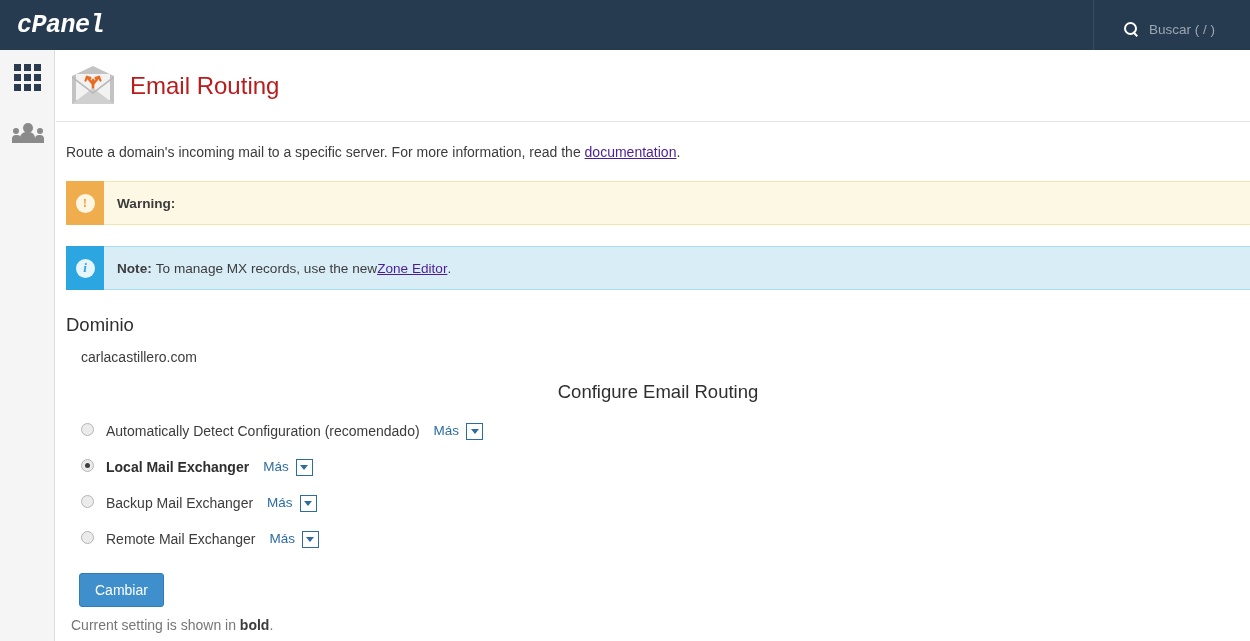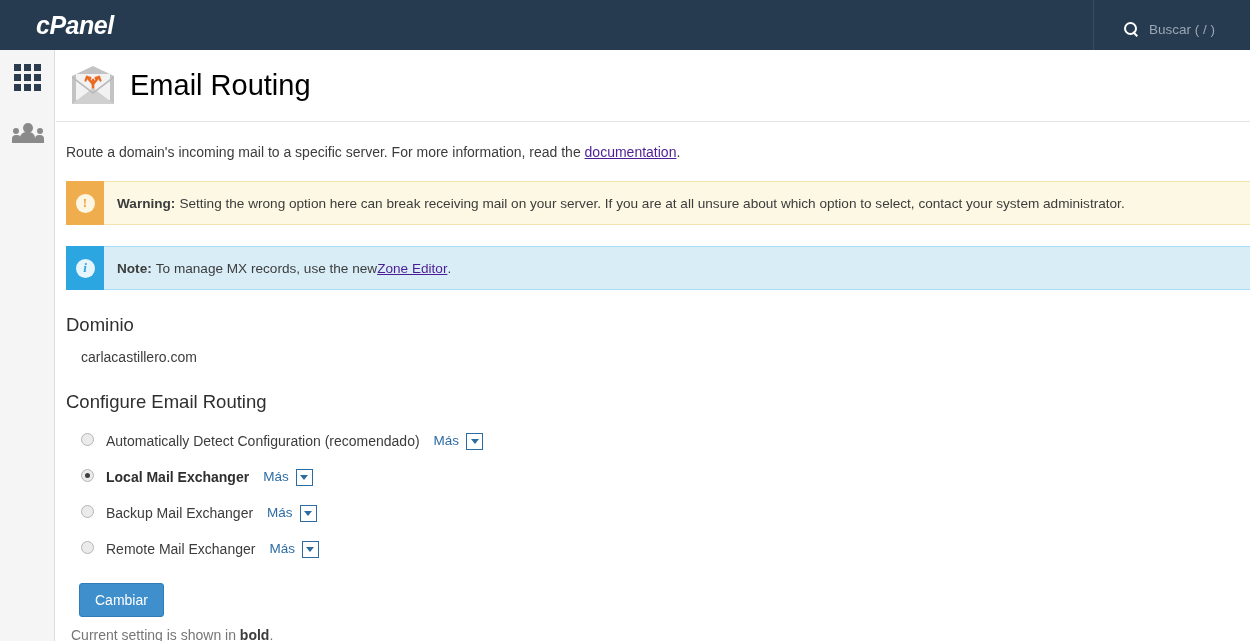--- a/index.html
+++ b/index.html
@@ -13,27 +13,27 @@
   }
 
   
   #topbar {
     position: absolute; top: 0; left: 0;
     width: 1250px; height: 50px;
     background: #273B50;
     display: flex; align-items: center;
   }
   #brand {
-    margin-left: 36px;
+    margin-left: 17px;
     color: #ffffff;
     font-size: 25px;
     font-weight: bold;
     font-style: italic;
     letter-spacing: -0.5px;
-    font-family: Liberation Sans, sans-serif;
+    font-family: Liberation Mono, monospace;
     user-select: none;
   }
   #topbar-right {
     position: absolute;
     right: 0; top: 0;
     height: 58px;
     width: 157px;
     border-left: 1px solid #3a4d61;
     display: flex; align-items: center;
   }
@@ -108,23 +108,23 @@
     border-bottom: 1px solid #e4e4e4;
     display: flex; align-items: center;
     padding-left: 10px;
   }
   #header-icon {
     width: 54px; height: 44px;
     position: relative;
     flex: 0 0 auto;
   }
   #page-title {
-    font-size: 29px;
+    font-size: 24px;
     font-weight: 300;
-    color: #000000;
+    color: #b91c1c;
     margin-left: 10px;
     font-family: "Liberation Sans", sans-serif;
     white-space: nowrap;
   }
 
   #content {
     padding: 0 0 0 10px;
   }
 
   #intro {
@@ -196,21 +196,21 @@
     font-weight: normal;
     color: #2f2f2f;
     margin: 24px 0 0 0;
   }
   #domain-value {
     font-size: 14px;
     color: #3c3c3c;
     margin-top: 13px;
     margin-left: 15px;
   }
-  #configure-title { margin-top: 26px; }
+  #configure-title { margin-top: 16px; text-align: center; }
 
   
   .radio-row {
     display: flex;
     align-items: flex-start;
     margin-top: 16px;
     margin-left: 15px;
     height: 20px;
   }
   .radio-row:first-of-type { margin-top: 20px; }
@@ -348,21 +348,20 @@
       <span>Route a domain's incoming mail to a specific server. For more information, read the </span><a class="link" href="#">documentation</a><span>.</span>
     </div>
 
     
     <div class="alert" id="warning-alert">
       <div class="alert-icon">
         <div class="badge-circle">!</div>
       </div>
       <div class="alert-body">
         <span class="alert-label">Warning:</span>
-          <span> Setting the wrong option here can break receiving mail on your server. If you are at all unsure about which option to select, contact your system administrator.</span>
       </div>
     </div>
 
     
     <div class="alert" id="note-alert">
       <div class="alert-icon">
         <div class="badge-circle">i</div>
       </div>
       <div class="alert-body">
         <span class="alert-label">Note:</span>

